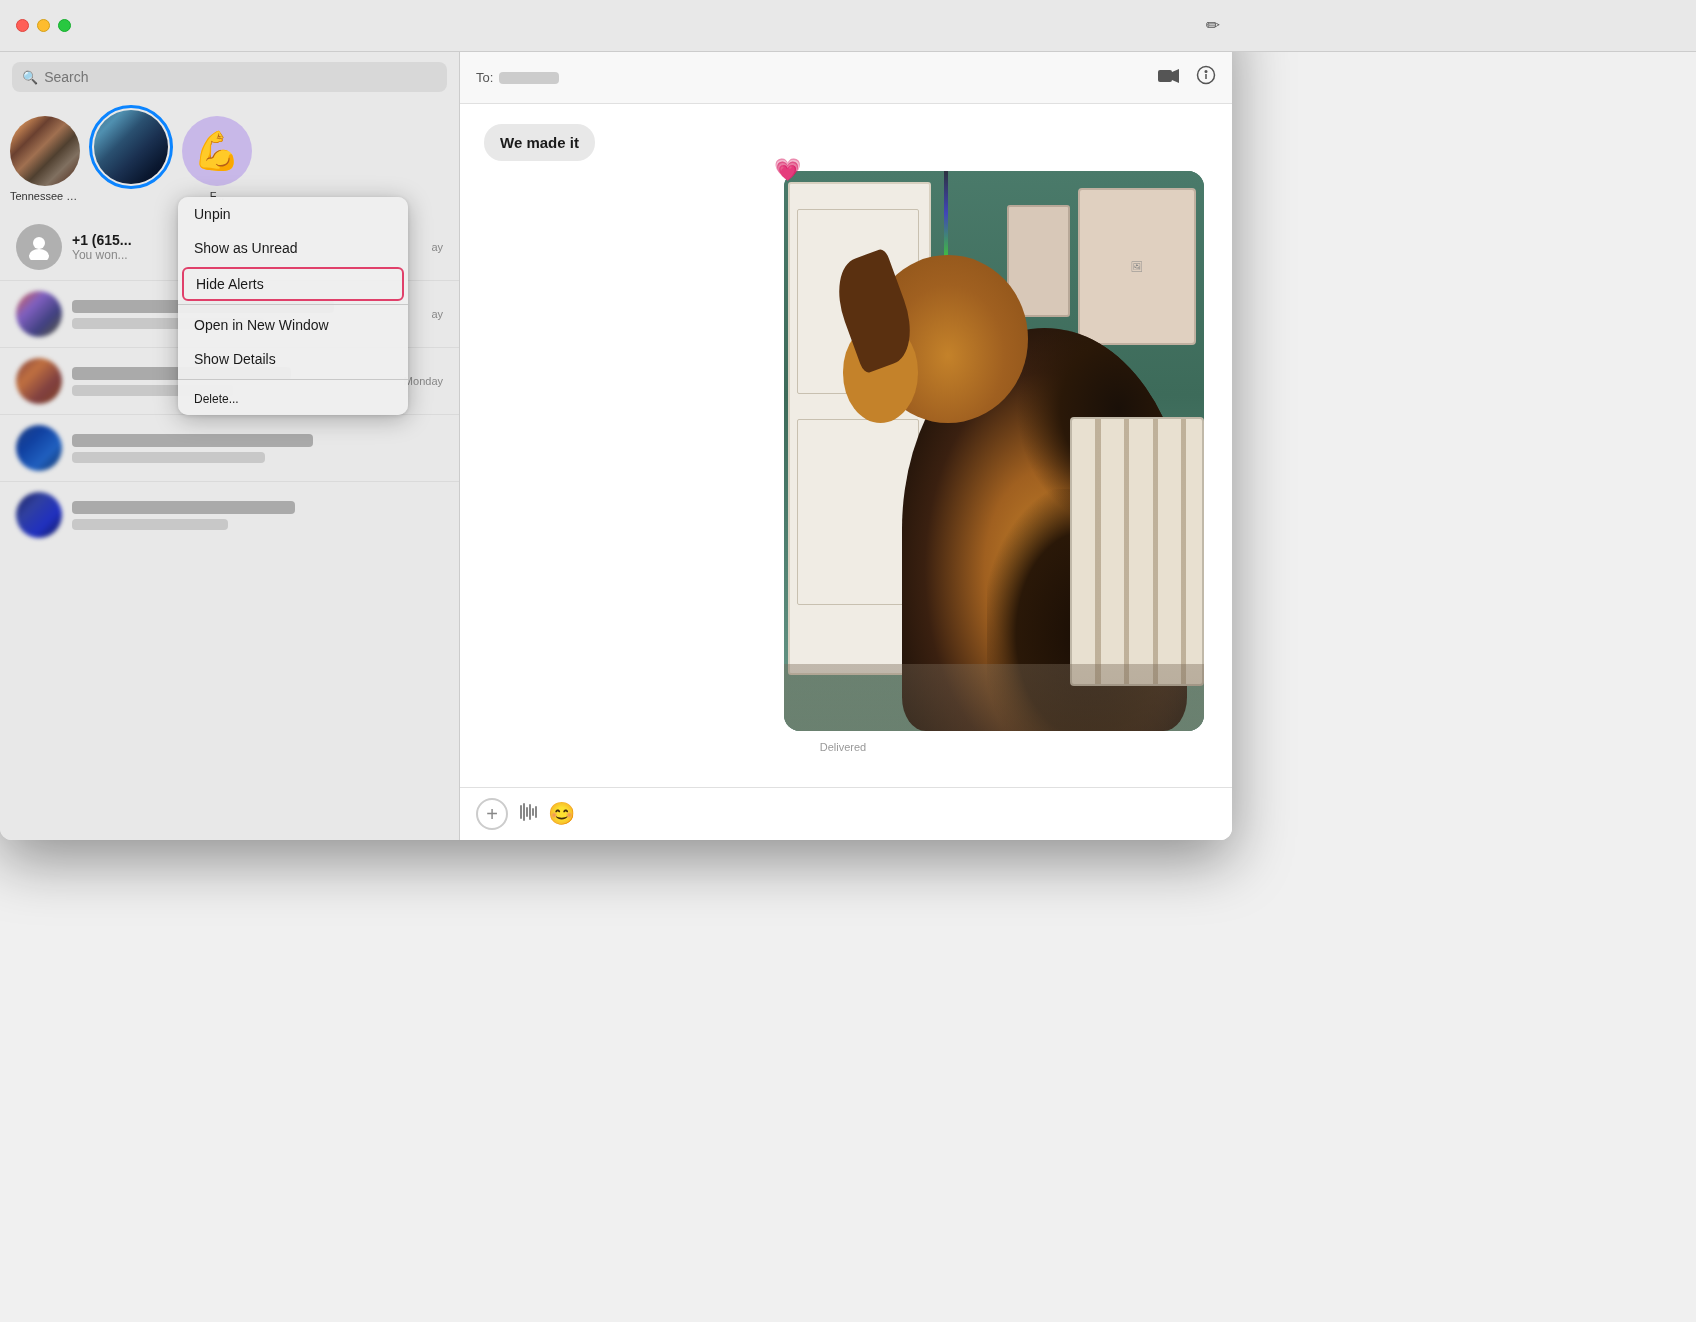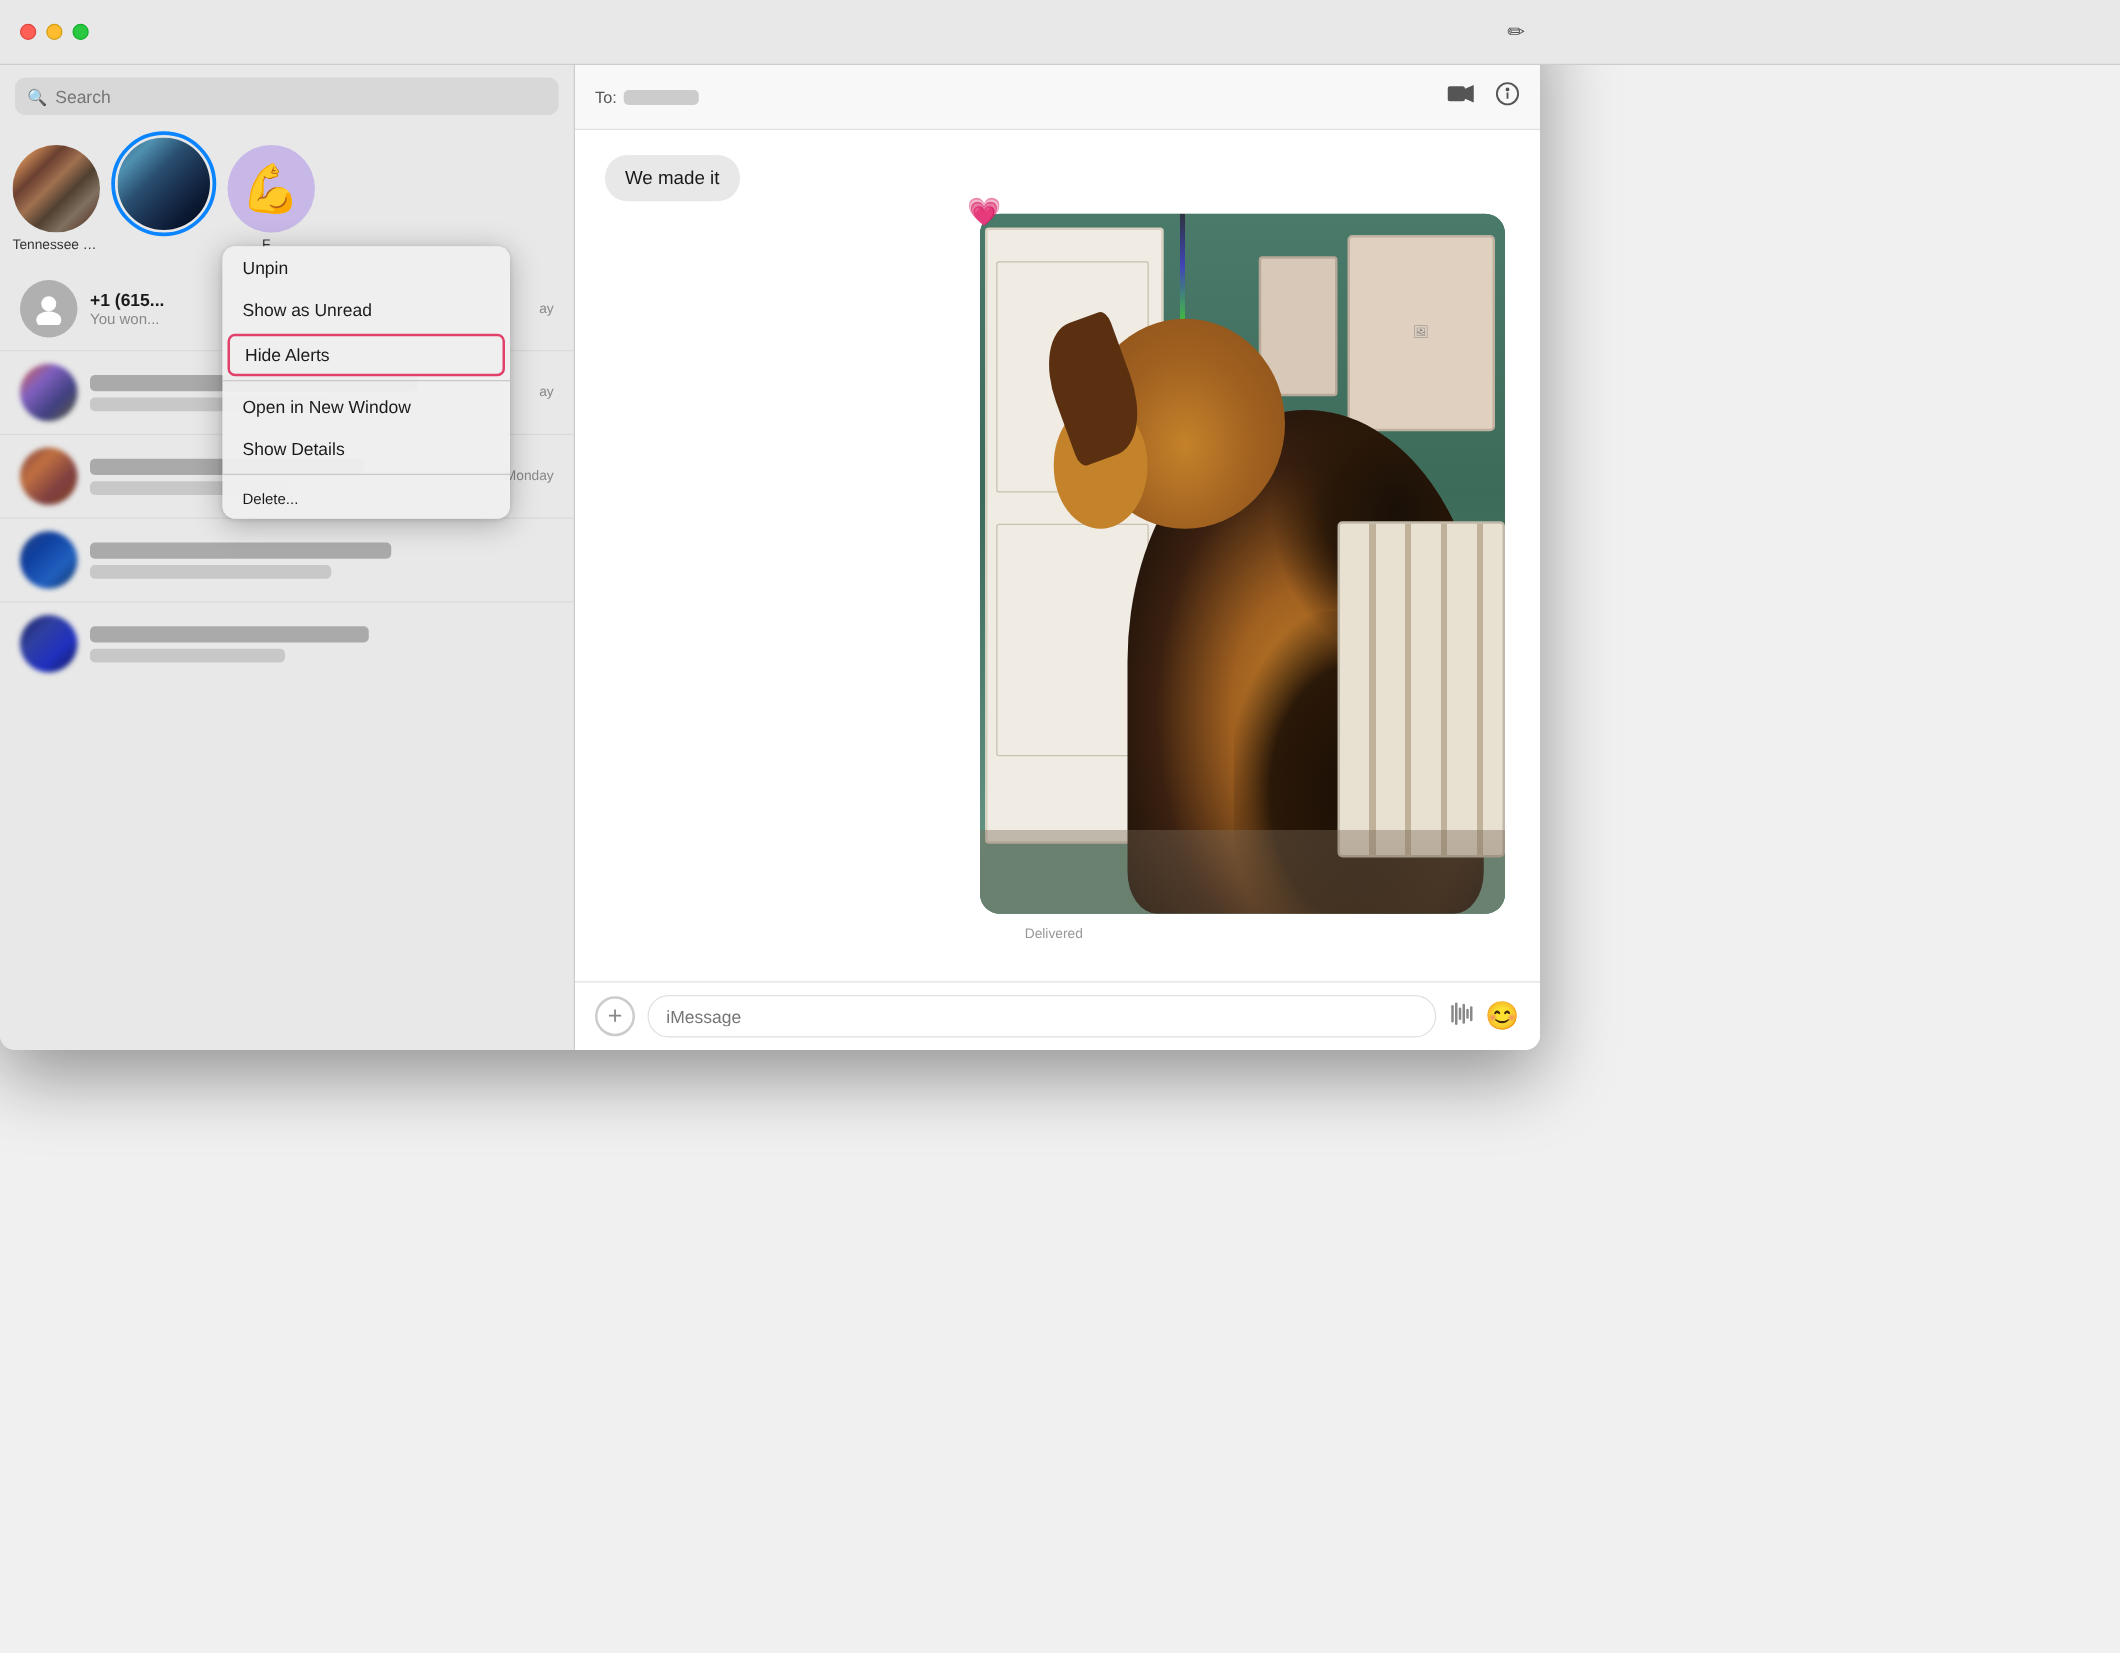--- a/index.html
+++ b/index.html
@@ -150,21 +150,21 @@
               <line x1="10" y1="9" x2="10" y2="14"></line>
               <circle cx="10" cy="6.5" r="0.8" fill="#555"></circle>
             </svg>
         </button>
       </div>
     </div>
 
     <div style="flex:1;overflow-y:auto;padding:20px 24px;display:flex;flex-direction:column;gap:10px;">
 
       <div style="align-self:flex-start;">
-        <div style="background:#e8e8e8;padding:10px 16px;border-radius:18px;font-size:15px;color:#1a1a1a;max-width:300px;">We made it</div>
+        <div style="background:#e8e8e8;padding:10px 16px;border-radius:18px;font-size:15px;color:#1a1a1a;max-width:300px;font-weight:bold;">We made it</div>
       </div>
 
 
       <div style="align-self:flex-end;position:relative;margin-right:4px;">
         <span style="position:absolute;top:-14px;left:-10px;font-size:22px;z-index:10;">💗</span>
 
         <div style="width:420px;height:560px;border-radius:16px;overflow:hidden;position:relative;background:#3d6b5a;cursor:pointer;">
 
           <div style="position:absolute;inset:0;background:linear-gradient(180deg,#4a7a6a 0%,#3d6b5a 40%,#4a7a6a 60%,#6a9a8a 100%);"></div>
 
@@ -198,21 +198,20 @@
           <div style="position:absolute;bottom:0;left:0;right:0;height:12%;background:linear-gradient(180deg,#7a6a58,#6a5a48);opacity:0.4;"></div>
         </div>
       </div>
 
       <div style="font-size:11px;color:#999;text-align:center;margin-right:6px;">Delivered</div>
 
     </div>
 
     <div style="display:flex;align-items:center;padding:10px 16px;border-top:1px solid #e0e0e0;gap:10px;background:white;flex-shrink:0;">
       <button style="width:32px;height:32px;border-radius:50%;border:2px solid #ccc;background:none;display:flex;align-items:center;justify-content:center;cursor:pointer;font-size:20px;color:#888;flex-shrink:0;font-weight:300;">+</button>
-      <input style="flex: 1 1 0%; border: 1px solid rgb(224, 224, 224); border-radius: 18px; padding: 8px 14px; font-size: 14px; outline: none; color: rgb(153, 153, 153);" placeholder="iMessage">
       <button style="background:none;border:none;cursor:pointer;font-size:18px;color:#888;">
         <svg width="20" height="20" viewBox="0 0 20 20" fill="#888">
             <rect x="2" y="3" width="2" height="14" rx="1"></rect>
             <rect x="5" y="1" width="2" height="18" rx="1"></rect>
             <rect x="8" y="5" width="2" height="10" rx="1"></rect>
             <rect x="11" y="2" width="2" height="16" rx="1"></rect>
             <rect x="14" y="6" width="2" height="8" rx="1"></rect>
             <rect x="17" y="4" width="2" height="12" rx="1"></rect>
           </svg>
       </button>

